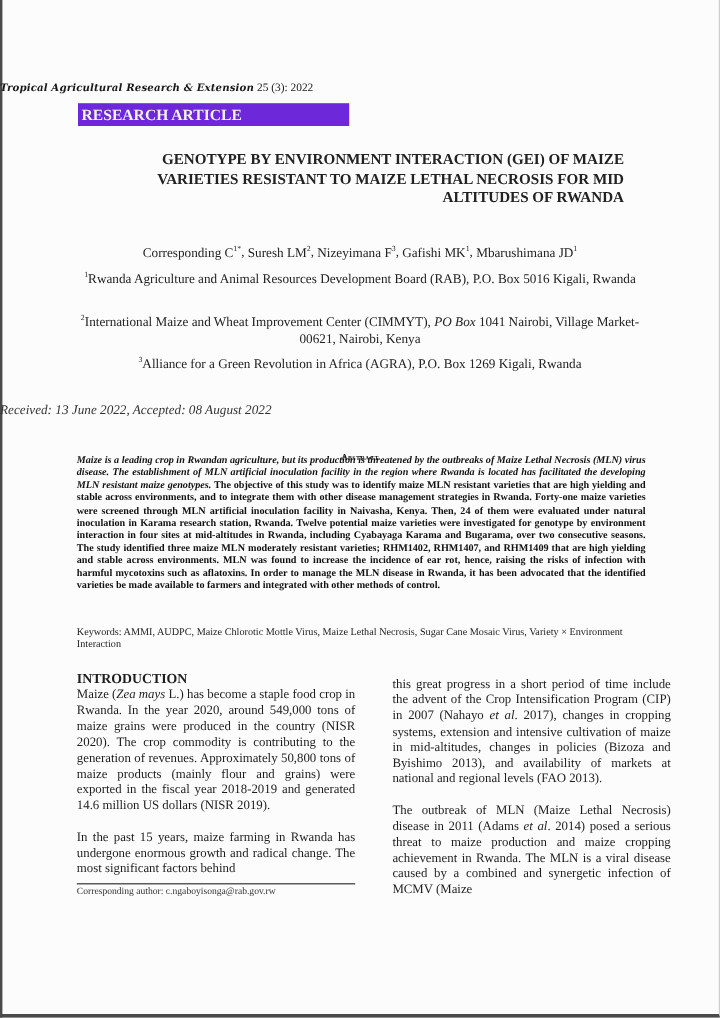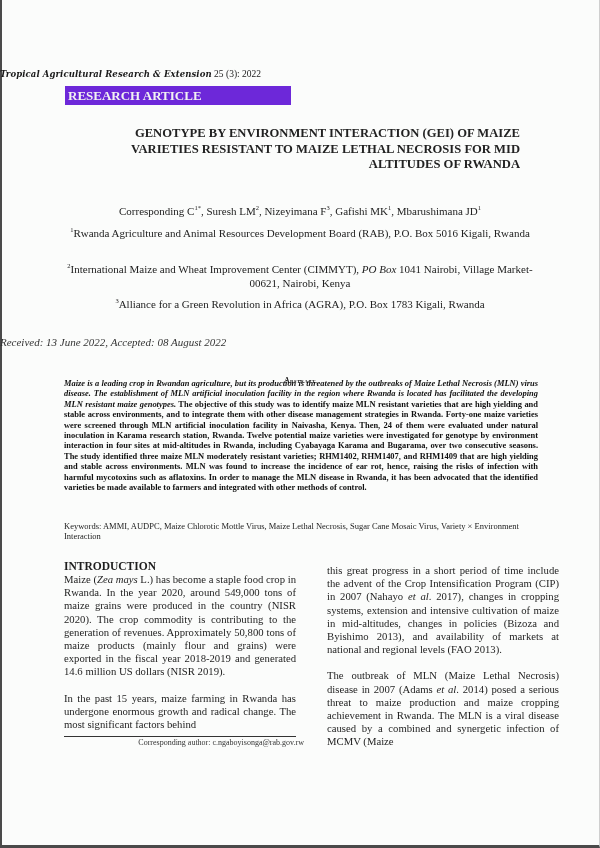--- a/index.html
+++ b/index.html
@@ -67,21 +67,21 @@
   .col-left { left: 64px; }
   .col-right { left: 327px; top: 564px; }
   .section-heading { font-weight: bold; font-size: 11.5px; line-height: 13px; margin: 0; }
   .col p { margin: 0; }
   .col p + p { margin-top: 13px; }
   .footnote-rule {
     position: absolute; top: 736px; left: 64px; width: 232px; border-top: 1px solid #333;
   }
   .footnote {
     position: absolute; top: 738px; left: 64px; width: 240px;
-    font-size: 8px; color: #333; text-align: right;
+    font-size: 8px; color: #333;
   }
 </style>
 </head>
 <body>
 
 <div class="page-frame"></div>
 
 <div class="journal-header">
   <span class="journal-name">Tropical Agricultural Research &amp; Extension</span>
   <span>25 (3): 2022</span>
@@ -99,38 +99,38 @@
   <span><span>Mbarushimana JD</span><sup>1</sup></span>
 </div>
 
 <div class="affil" style="top:223px;">
   <sup>1</sup><span>Rwanda Agriculture and Animal Resources Development Board (RAB), P.O. Box 5016 Kigali, Rwanda</span>
 </div>
 <div class="affil" style="top:259px;">
   <sup>2</sup><span>International Maize and Wheat Improvement Center (CIMMYT), </span><i>PO Box</i><span> 1041 Nairobi, Village Market-00621, Nairobi, Kenya</span>
 </div>
 <div class="affil" style="top:294px;">
-  <sup>3</sup><span>Alliance for a Green Revolution in Africa (AGRA), P.O. Box 1783 Kigali, Rwanda</span>
+  <sup>3</sup><span>Alliance for a Green Revolution in Africa (AGRA), P.O. Box 1269 Kigali, Rwanda</span>
 </div>
 
 <div class="received">Received:  13 June 2022, Accepted: 08 August 2022</div>
 
 <div class="abstract-heading">Abstract</div>
 
 <div class="abstract-body">
   <span class="ital">Maize is a leading crop in Rwandan agriculture, but its production is threatened by the outbreaks of Maize Lethal Necrosis (MLN) virus disease. The establishment of MLN artificial inoculation facility in the region where Rwanda is located has facilitated the developing MLN resistant maize genotypes.</span><span> The objective of this study was to identify maize MLN resistant varieties that are high yielding and stable across environments, and to integrate them with other disease management strategies in Rwanda.  Forty-one maize varieties were screened through MLN artificial inoculation facility in Naivasha, Kenya. Then, 24 of them were evaluated under natural inoculation in Karama research station, Rwanda. Twelve potential maize varieties were investigated for genotype by environment interaction in four sites at mid-altitudes in Rwanda, including Cyabayaga Karama and Bugarama, over two consecutive seasons. The study identified three maize MLN moderately resistant varieties; RHM1402, RHM1407, and RHM1409 that are high yielding and stable across environments. MLN was found to increase the incidence of ear rot, hence, raising the risks of infection with harmful mycotoxins such as aflatoxins. In order to manage the MLN disease in Rwanda, it has been advocated that the identified varieties be made available to farmers and integrated with other methods of control.</span>
 </div>
 
 <div class="keywords">Keywords: AMMI, AUDPC, Maize Chlorotic Mottle Virus, Maize Lethal Necrosis, Sugar Cane Mosaic Virus, Variety × Environment Interaction</div>
 
 <div class="col col-left">
   <h2 class="section-heading">INTRODUCTION</h2>
   <p><span>Maize (</span><i>Zea mays</i><span> L.) has become a staple food crop in Rwanda. In the year 2020, around 549,000 tons of maize grains were produced in the country (NISR 2020). The crop commodity is contributing to the generation of revenues. Approximately 50,800 tons of maize products (mainly flour and grains) were exported in the fiscal year 2018-2019 and generated 14.6 million US dollars (NISR 2019).</span></p>
   <p>In the past 15 years, maize farming in Rwanda has undergone enormous growth and radical change.  The most significant factors behind</p>
 </div>
 
 <div class="col col-right">
   <p><span>this great progress in a short period of time include the advent of the Crop Intensification Program (CIP) in 2007 (Nahayo </span><i>et al</i><span>. 2017), changes in cropping systems, extension and intensive cultivation of maize in mid-altitudes, changes in policies (Bizoza and Byishimo 2013), and availability of markets at national and regional levels (FAO 2013).</span></p>
-  <p><span>The outbreak of MLN (Maize Lethal Necrosis) disease in 2007 (Adams </span><i>et al</i><span>. 2014) posed a serious threat to maize production and maize cropping achievement in Rwanda. The MLN is a viral disease caused by a combined and synergetic infection of MCMV (Maize</span></p>
+  <p><span>The outbreak of MLN (Maize Lethal Necrosis) disease in 2011 (Adams </span><i>et al</i><span>. 2014) posed a serious threat to maize production and maize cropping achievement in Rwanda. The MLN is a viral disease caused by a combined and synergetic infection of MCMV (Maize</span></p>
 </div>
 
 <div class="footnote-rule"></div>
 <div class="footnote">Corresponding author: c.ngaboyisonga@rab.gov.rw</div>
 
 </body></html>

